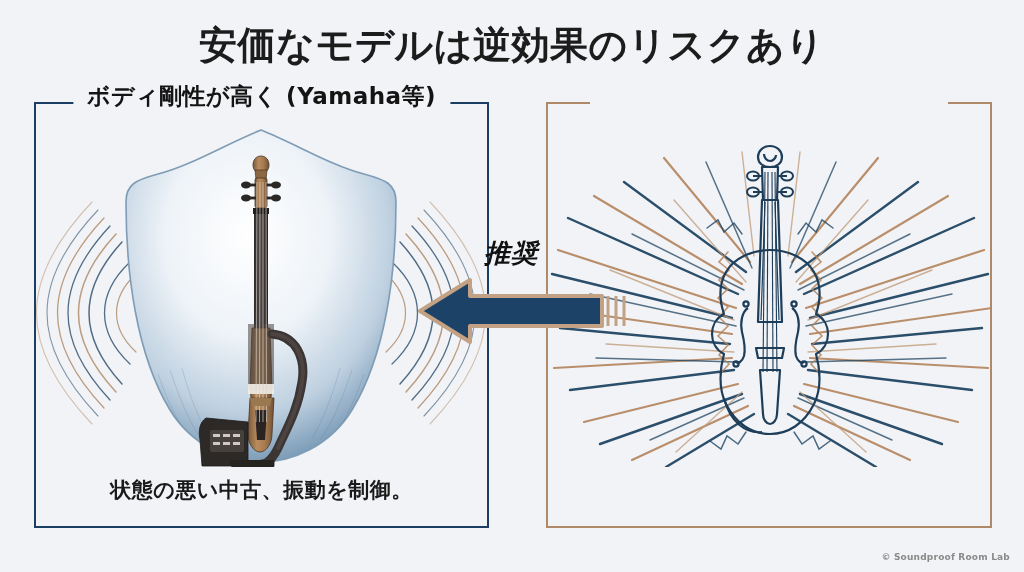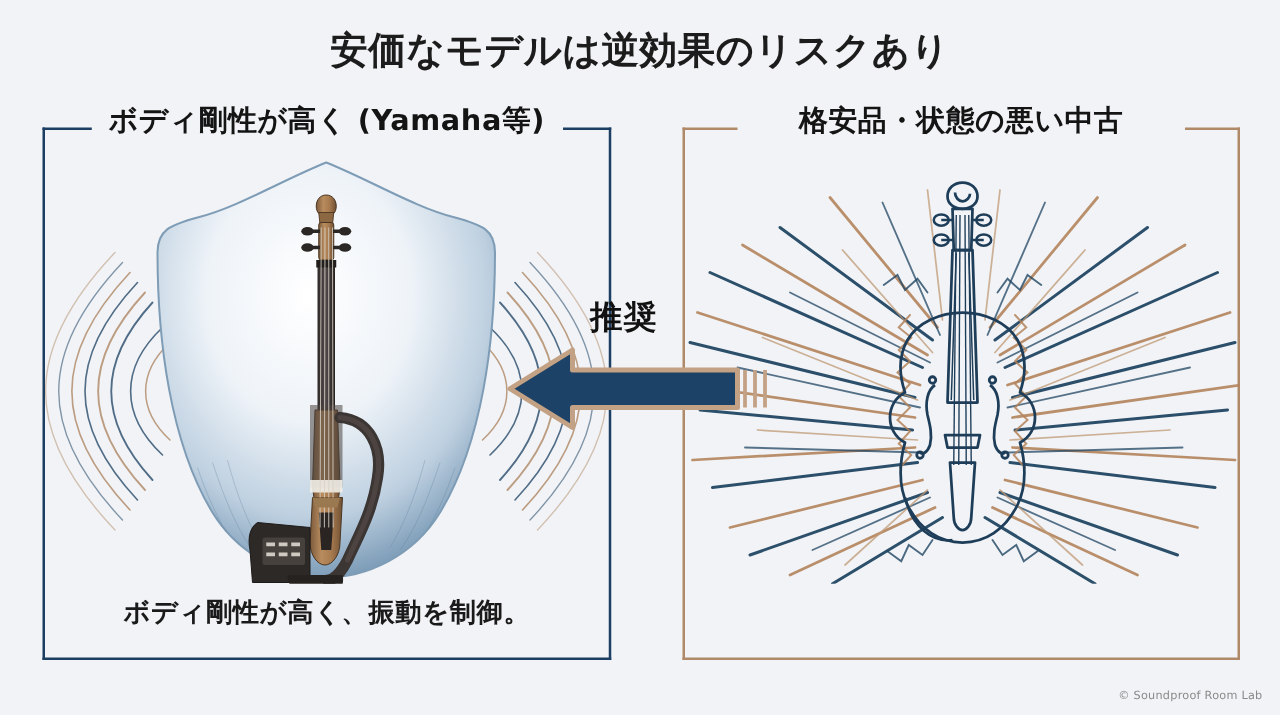--- a/index.html
+++ b/index.html
@@ -8,21 +8,21 @@
   body {
     background:#f1f3f6;
     font-family:"DejaVu Sans","Liberation Sans",sans-serif;
     position:relative;
   }
 
   
   #title {
     position:absolute; top:20px; left:0; width:1024px;
     text-align:center;
-    font-size:30px; font-weight:bold; color:#1c1c1c;
+    font-size:38px; font-weight:bold; color:#1c1c1c;
     letter-spacing:0.5px;
   }
 
   
   .panel { position:absolute; top:102px; height:426px; }
   #panel-left  { left:34px;  width:455px; }
   #panel-right { left:546px; width:446px; }
 
   
   .frame { position:absolute; inset:0; pointer-events:none; }
@@ -63,33 +63,33 @@
     font-size:21px; font-weight:bold; color:#1a1a1a;
     font-family:"DejaVu Serif","Liberation Serif",serif;
     letter-spacing:0.5px;
   }
 
   
   .art { position:absolute; top:20px; left:0; width:100%; height:345px; }
   .art svg { display:block; width:100%; height:100%; }
 
   
-  #arrow-group { position:absolute; left:404px; top:236px; width:216px; height:112px; }
+  #arrow-group { position:absolute; left:416px; top:236px; width:216px; height:112px;font-style:italic; }
   #arrow-label {
     position:absolute; top:0; left:0; width:190px;
     text-align:center;
     font-size:26px; font-weight:bold; color:#111;
     letter-spacing:1px;
   }
   #arrow-svg { position:absolute; top:38px; left:0; width:216px; height:74px; }
 
   
   #footer {
     position:absolute; right:14px; bottom:10px;
-    font-size:9px; font-weight:normal; color:#8a8a8a;
+    font-size:9px; font-weight:bold; color:#8a8a8a;
     letter-spacing:0.2px;
     margin-top:44px;
   }
 </style>
 </head>
 <body>
 
 <div id="title">安価なモデルは逆効果のリスクあり</div>
 
 <div class="panel" id="panel-left">
@@ -225,35 +225,34 @@
           <line x1="226" y1="60" x2="225.5" y2="300"></line>
           <line x1="229" y1="60" x2="229" y2="300"></line>
           <line x1="232" y1="60" x2="232.5" y2="300"></line>
         </g>
 
         <path d="M216,276 L238,276 L236,284 L218,284 Z" fill="#9a7850"></path>
       </g>
     </svg>
   </div>
 
-  <div class="caption">ボディ剛性が高く、振動を制御。</div>
+  <div class="caption">状態の悪い中古、振動を制御。</div>
 </div>
 
 <div class="panel" id="panel-right">
 
   <div class="frame">
     <div class="edge edge-v edge-left"></div>
     <div class="edge edge-v edge-right"></div>
     <div class="edge edge-h edge-top-a" style="width:44px"></div>
     <div class="edge edge-h edge-top-b" style="width:44px"></div>
     <div class="edge edge-h edge-bottom"></div>
     <div class="shadow-v" style="left:-5px"></div>
   </div>
 
-  <div class="panel-header">格安品・状態の悪い中古</div>
 
   <div class="art">
     <svg viewBox="0 0 446 345" preserveAspectRatio="xMidYMid meet" aria-hidden="true">
 
       <g stroke-linecap="round" fill="none">
         <g stroke="#214663" stroke-width="2.4" opacity="0.95">
           <path d="M200,150 L78,60"></path>  
             <path d="M192,172 L22,96"></path>
           <path d="M186,196 L6,152"></path>  
             <path d="M184,222 L14,206"></path>

